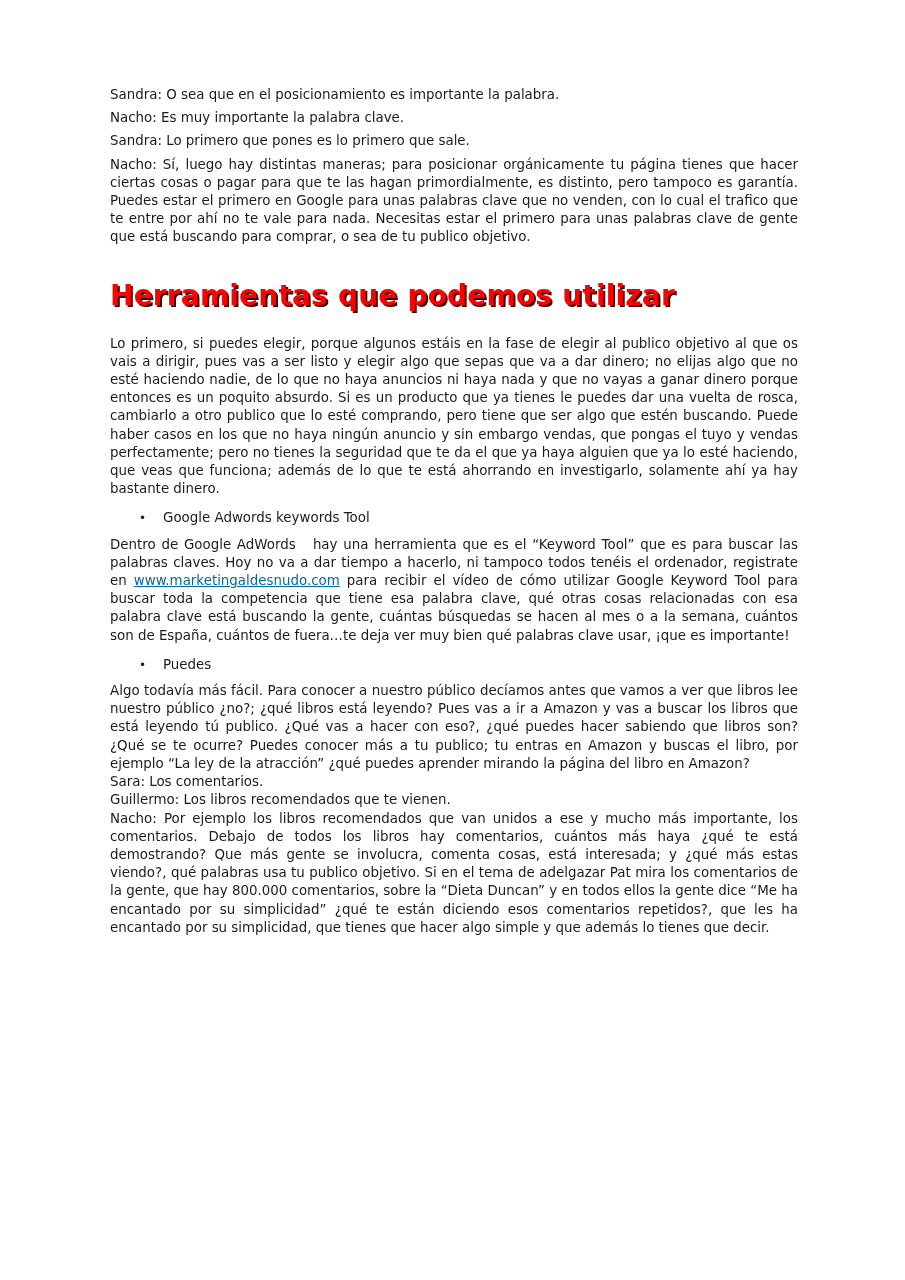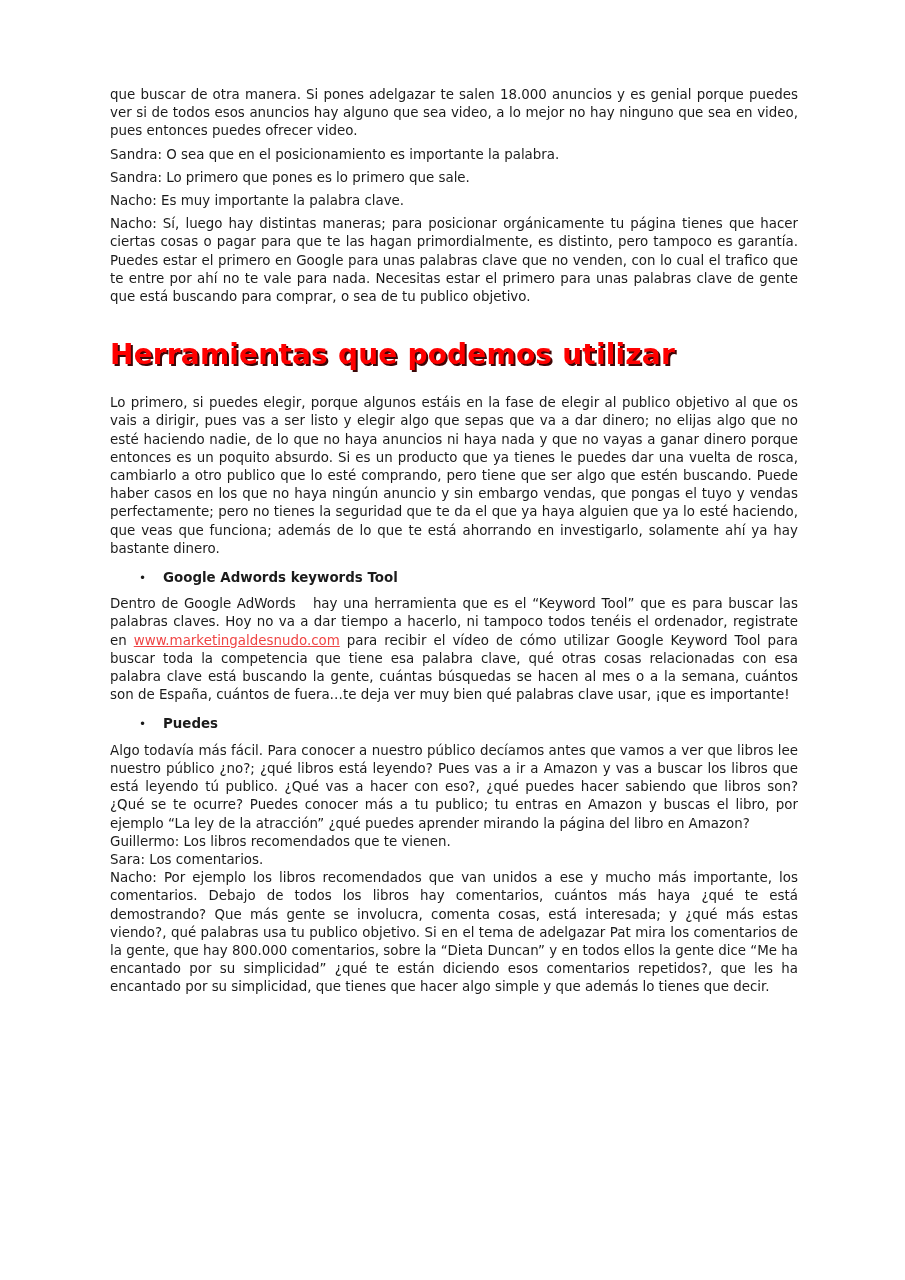--- a/index.html
+++ b/index.html
@@ -19,21 +19,21 @@
   }
   .para{
     margin:0 0 5px 0;
     font-size:13.4px;
     line-height:18.2px;
     text-align:justify;
   }
   .para.tight{margin-bottom:0;}
   .b{font-weight:normal;}
   a.doc-link{
-    color:#ef4444;
+    color:#0369a1;
     text-decoration:underline;
     cursor:pointer;
   }
   h1.heading{
     font-size:28px;
     line-height:26px;
     font-weight:bold;
     color:#ff0000;
     text-shadow:2px 2px 0 #3d0606;
     letter-spacing:0.2px;
@@ -46,41 +46,40 @@
     padding-left:29px;
     font-size:13.4px;
     line-height:18.2px;
   }
   .bullet .glyph{
     width:24px;
     flex:0 0 24px;
     font-size:12px;
     color:#1b1b1b;
   }
-  .bullet .btext{font-weight:bold;}
+  .bullet .btext{font-weight:normal;}
 </style>
 </head>
 <body>
 
 <div class="page">
   <div class="content">
-      <p class="para"><span>que buscar de otra manera. Si pones adelgazar te salen 18.000 anuncios y es genial porque puedes ver si de todos esos anuncios hay alguno que sea video, a lo mejor no hay ninguno que sea en video, pues entonces puedes ofrecer video.</span></p>
       <p class="para"><span class="b">Sandra:</span><span> O sea que en el posicionamiento es importante la palabra.</span></p>
+      <p class="para"><span class="b">Nacho:</span><span> Es muy importante la palabra clave.</span></p>
       <p class="para"><span class="b">Sandra:</span><span> Lo primero que pones es lo primero que sale.</span></p>
-      <p class="para"><span class="b">Nacho:</span><span> Es muy importante la palabra clave.</span></p>
       <p class="para"><span class="b">Nacho:</span><span> Sí</span><span class="b">,</span><span> luego hay distintas maneras; para posicionar orgánicamente tu página tienes que hacer ciertas cosas o pagar para que te las hagan primordialmente, es distinto, pero tampoco es garantía. Puedes estar el primero en Google para unas palabras clave que no venden, con lo cual el trafico que te entre por ahí no te vale para nada. Necesitas estar el primero para unas palabras clave de gente que está buscando para comprar, o sea de tu publico objetivo.</span></p>
       <h1 class="heading">Herramientas que podemos utilizar</h1>
       <p class="para"><span>Lo primero, si puedes elegir, porque algunos estáis en la fase de elegir al publico objetivo al que os vais a dirigir, pues vas a ser listo y elegir algo que sepas que va a dar dinero; no elijas algo que no esté haciendo nadie, de lo que no haya anuncios ni haya nada y que no vayas a ganar dinero porque entonces es un poquito absurdo. Si es un producto que ya tienes le puedes dar una vuelta de rosca, cambiarlo a otro publico que lo esté comprando, pero tiene que ser algo que estén buscando. Puede haber casos en los que no haya ningún anuncio y sin embargo vendas, que pongas el tuyo y vendas perfectamente; pero no tienes la seguridad que te da el que ya haya alguien que ya lo esté haciendo, que veas que funciona; además de lo que te está ahorrando en investigarlo, solamente ahí ya hay bastante dinero.</span></p>
       <div class="bullet">
         <span class="glyph">•</span>
         <span class="btext">Google Adwords keywords Tool</span>
       </div>
       <p class="para"><span>Dentro de Google AdWords&nbsp;&nbsp; hay una herramienta que es el “Keyword Tool” que es para buscar las palabras claves. Hoy no va a dar tiempo a hacerlo, ni tampoco todos tenéis el ordenador, registrate en </span><a class="doc-link" href="#">www.marketingaldesnudo.com</a><span> para recibir el vídeo de cómo utilizar Google Keyword Tool para buscar toda la competencia que tiene esa palabra clave, qué otras cosas relacionadas con esa palabra clave está buscando la gente, cuántas búsquedas se hacen al mes o a la semana, cuántos son de España, cuántos de fuera…te deja ver muy bien qué palabras clave usar, ¡que es importante!</span></p>
       <div class="bullet">
         <span class="glyph">•</span>
         <span class="btext">Puedes</span>
       </div>
       <p class="para tight"><span>Algo todavía más fácil. Para conocer a nuestro público decíamos antes que vamos a ver que libros lee nuestro público ¿no?; ¿qué libros está leyendo? Pues vas a ir a Amazon y vas a buscar los libros que está leyendo tú publico. ¿Qué vas a hacer con eso?, ¿qué puedes hacer sabiendo que libros son? ¿Qué se te ocurre? Puedes conocer más a tu publico; tu entras en Amazon y buscas el libro, por ejemplo “La ley de la atracción” ¿qué puedes aprender mirando la página del libro en Amazon?</span></p>
+      <p class="para tight"><span class="b">Sara:</span><span> Los comentarios.</span></p>
       <p class="para tight"><span class="b">Guillermo:</span><span> Los libros recomendados que te vienen.</span></p>
-      <p class="para tight"><span class="b">Sara:</span><span> Los comentarios.</span></p>
       <p class="para tight"><span class="b">Nacho:</span><span> Por ejemplo los libros recomendados que van unidos a ese y mucho más importante, los comentarios. Debajo de todos los libros hay comentarios, cuántos más haya ¿qué te está demostrando? Que más gente se involucra, comenta cosas, está interesada; y ¿qué más estas viendo?, qué palabras usa tu publico objetivo. Si en el tema de adelgazar Pat mira los comentarios de la gente, que hay 800.000 comentarios, sobre la “Dieta Duncan” y en todos ellos la gente dice “Me ha encantado por su simplicidad” ¿qué te están diciendo esos comentarios repetidos?, que les ha encantado por su simplicidad, que tienes que hacer algo simple y que además lo tienes que decir.</span></p>
     </div>
 </div>
 
 </body></html>

